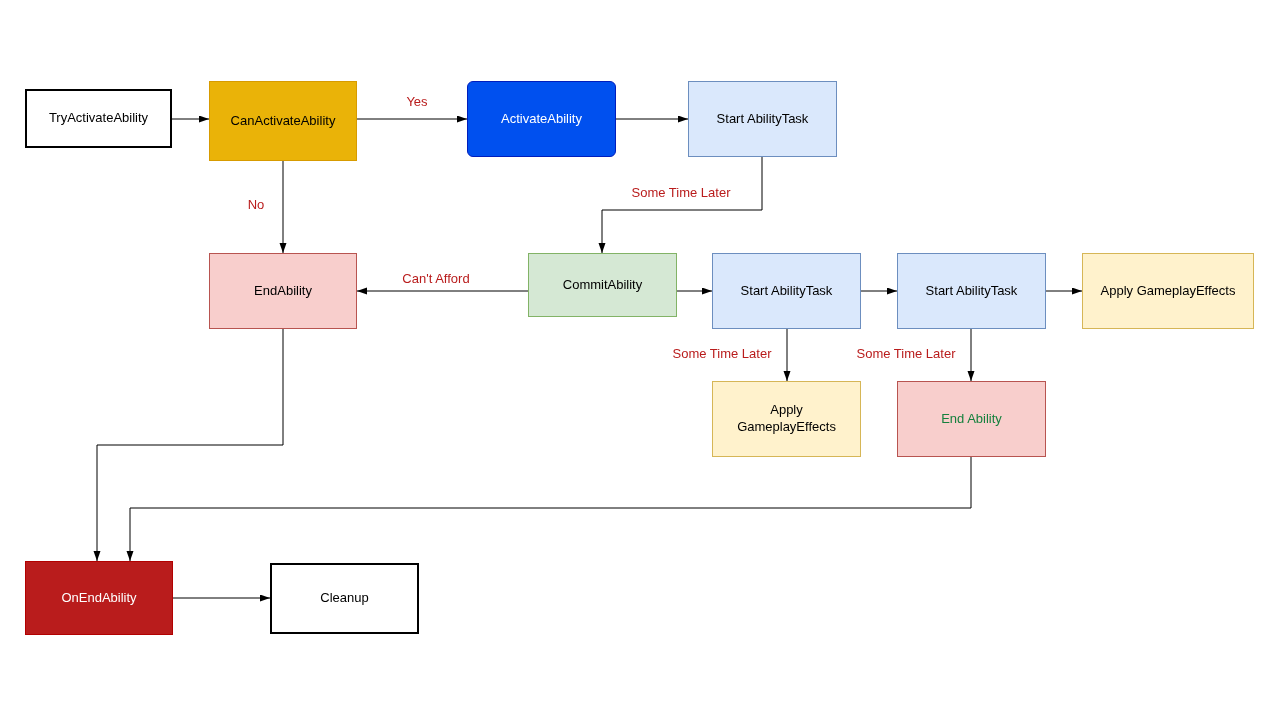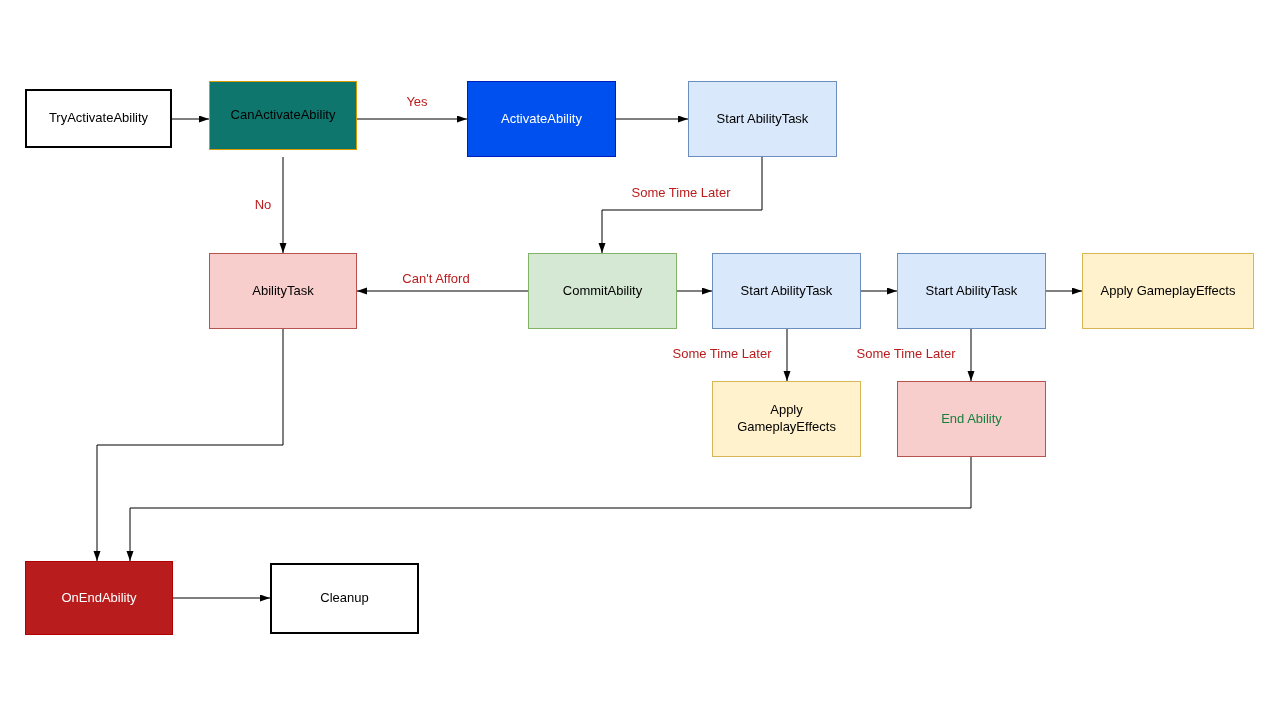--- a/index.html
+++ b/index.html
@@ -44,37 +44,37 @@
     <polyline class="edge" points="971,329 971,381" marker-end="url(#arrow)"></polyline>
     <polyline class="edge" points="283,329 283,445 97,445 97,561" marker-end="url(#arrow)"></polyline>
     <polyline class="edge" points="971,457 971,508 130,508 130,561" marker-end="url(#arrow)"></polyline>
     <polyline class="edge" points="172,598 270,598" marker-end="url(#arrow)"></polyline>
   </svg>
 
   <div class="node bold" style="left: 25px; top: 89px; width: 147px; height: 59px; background: rgb(255, 255, 255); border-color: rgb(0, 0, 0); color: rgb(0, 0, 0);">
     <span>TryActivateAbility</span>
   </div>
 
-  <div class="node" style="left: 209px; top: 81px; width: 148px; height: 69px; background: #0f766e; border-color: rgb(215, 155, 0); color: rgb(0, 0, 0);">
+  <div class="node" style="left: 209px; top: 81px; width: 148px; height: 80px; background: #eab308; border-color: rgb(215, 155, 0); color: rgb(0, 0, 0);">
     <span>CanActivateAbility</span>
   </div>
 
-  <div class="node" style="left: 467px; top: 81px; width: 149px; height: 76px; background: rgb(0, 80, 239); border-color: rgb(0, 29, 188); color: rgb(255, 255, 255);">
+  <div class="node" style="left: 467px; top: 81px; width: 149px; height: 76px; background: rgb(0, 80, 239); border-color: rgb(0, 29, 188); color: rgb(255, 255, 255); border-radius: 6px;">
     <span>ActivateAbility</span>
   </div>
 
   <div class="node" style="left: 688px; top: 81px; width: 149px; height: 76px; background: rgb(218, 232, 252); border-color: rgb(108, 142, 191); color: rgb(0, 0, 0);">
     <span>Start AbilityTask</span>
   </div>
 
   <div class="node" style="left: 209px; top: 253px; width: 148px; height: 76px; background: rgb(248, 206, 204); border-color: rgb(184, 84, 80); color: rgb(0, 0, 0);">
-    <span>AbilityTask</span>
+    <span>EndAbility</span>
   </div>
 
-  <div class="node" style="left: 528px; top: 253px; width: 149px; height: 76px; background: rgb(213, 232, 212); border-color: rgb(130, 179, 102); color: rgb(0, 0, 0); text-align: center;">
+  <div class="node" style="left: 528px; top: 253px; width: 149px; height: 64px; background: rgb(213, 232, 212); border-color: rgb(130, 179, 102); color: rgb(0, 0, 0); text-align: center;">
     <span>CommitAbility</span>
   </div>
 
   <div class="node" style="left: 712px; top: 253px; width: 149px; height: 76px; background: rgb(218, 232, 252); border-color: rgb(108, 142, 191); color: rgb(0, 0, 0);">
     <span>Start AbilityTask</span>
   </div>
 
   <div class="node" style="left: 897px; top: 253px; width: 149px; height: 76px; background: rgb(218, 232, 252); border-color: rgb(108, 142, 191); color: rgb(0, 0, 0);">
     <span>Start AbilityTask</span>
   </div>
@@ -93,19 +93,19 @@
 
   <div class="node" style="left: 25px; top: 561px; width: 148px; height: 74px; background: #b91c1c; border-color: rgb(178, 0, 0); color: rgb(255, 255, 255);">
     <span>OnEndAbility</span>
   </div>
 
   <div class="node bold" style="left: 270px; top: 563px; width: 149px; height: 71px; background: rgb(255, 255, 255); border-color: rgb(0, 0, 0); color: rgb(0, 0, 0);">
     <span>Cleanup</span>
   </div>
 
   <span class="edge-label" style="left:417px;top:101px">Yes</span>
-  <span class="edge-label" style="left:263px;top:204px">No</span>
+  <span class="edge-label" style="left:256px;top:204px">No</span>
   <span class="edge-label" style="left:681px;top:192px">Some Time Later</span>
   <span class="edge-label" style="left:436px;top:278px">Can't Afford</span>
   <span class="edge-label" style="left:722px;top:353px">Some Time Later</span>
   <span class="edge-label" style="left:906px;top:353px">Some Time Later</span>
 
 </div>
 
 </body></html>

